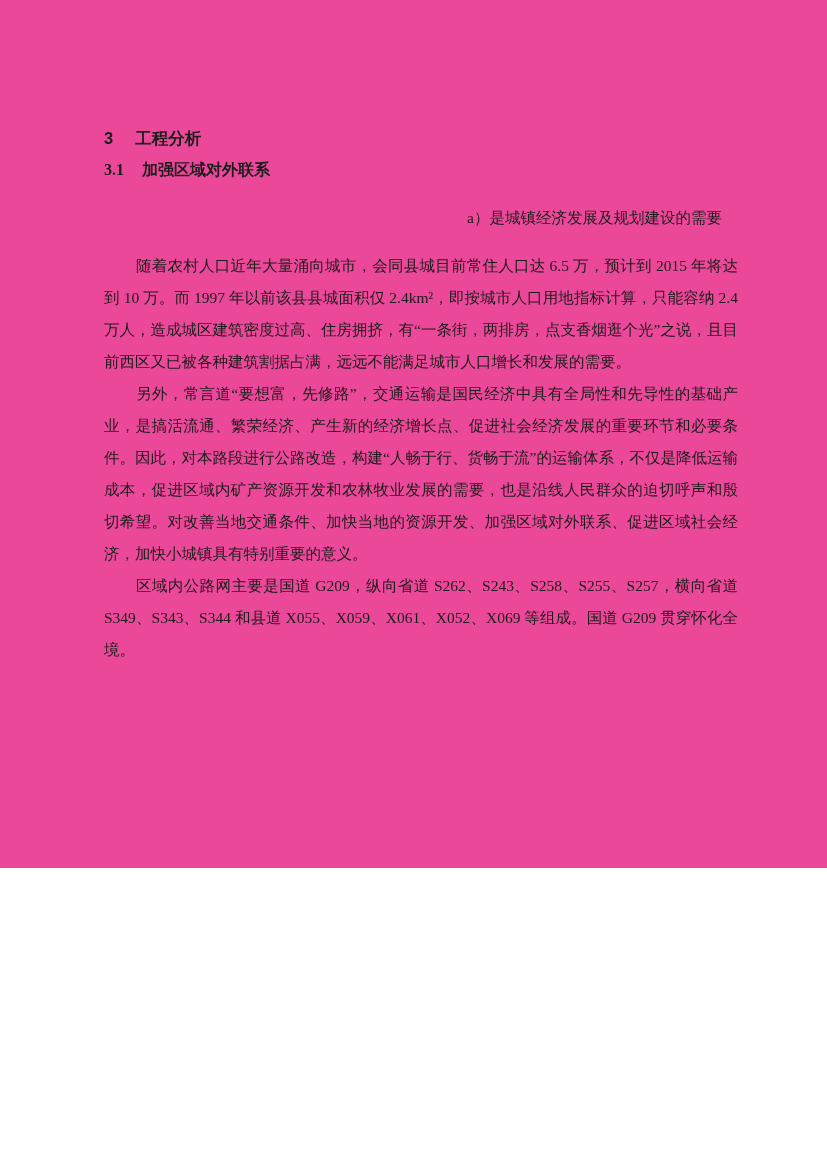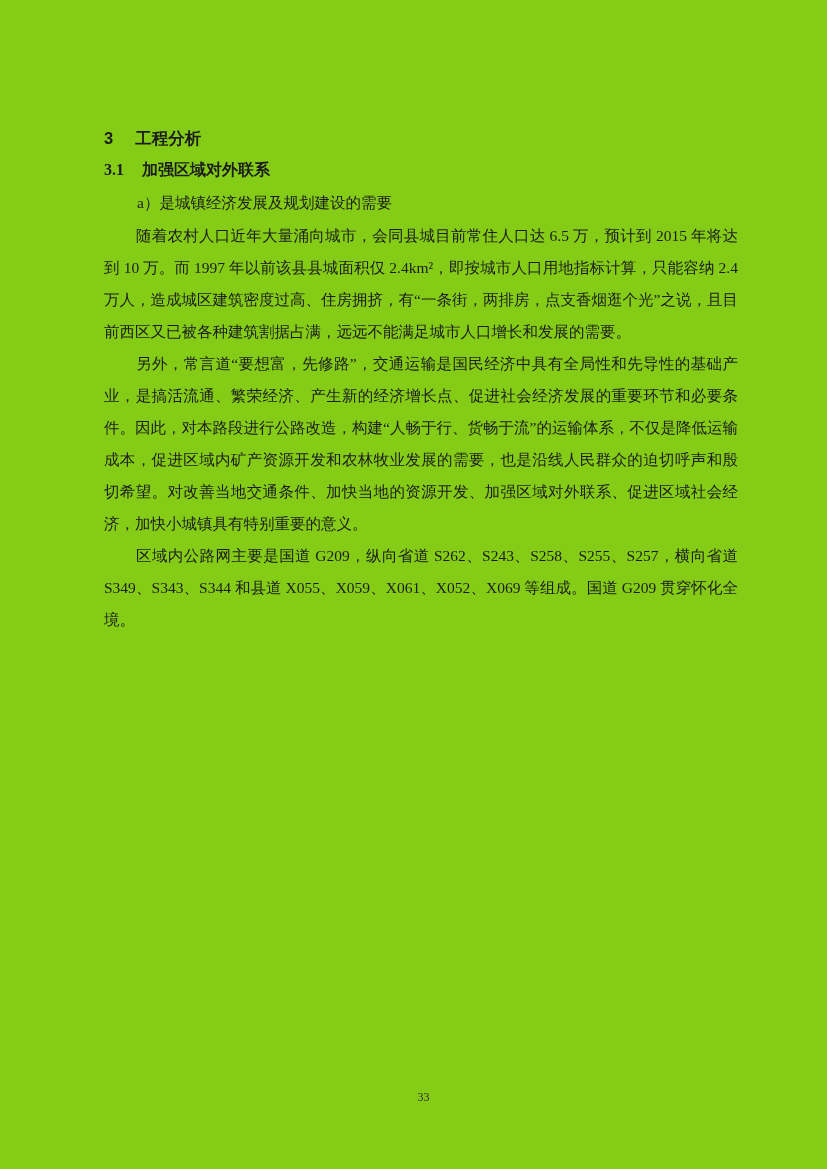--- a/index.html
+++ b/index.html
@@ -3,22 +3,22 @@
 <meta charset="utf-8">
 <style>
   html, body {
     margin: 0;
     padding: 0;
     background: #ffffff;
   }
   .page {
     position: relative;
     width: 827px;
-    height: 1169px;
-    background: #84cc16;
+    height: 868px;
+    background: #ec4899;
     overflow: hidden;
     font-family: "Liberation Serif", "DejaVu Serif", serif;
     color: #1c1c1c;
   }
   .content {
     position: absolute;
     left: 104px;
     top: 122px;
     width: 634px;
   }
@@ -50,25 +50,26 @@
   }
   p.body-para {
     margin: 0;
     font-size: 15.5px;
     line-height: 32px;
     text-align: justify;
     text-indent: 32px;
     word-break: break-word;
   }
   p.list-label {
-    margin: 1px;
+    margin: 16px;
     font-size: 15.5px;
     line-height: 32px;
     text-indent: 32px;
     white-space: nowrap;
+    text-align: right;
   }
   .page-number {
     position: absolute;
     top: 1089px;
     left: 10px;
     width: 100%;
     text-align: center;
     font-size: 12px;
     line-height: 16px;
     color: #2a2a2a;

